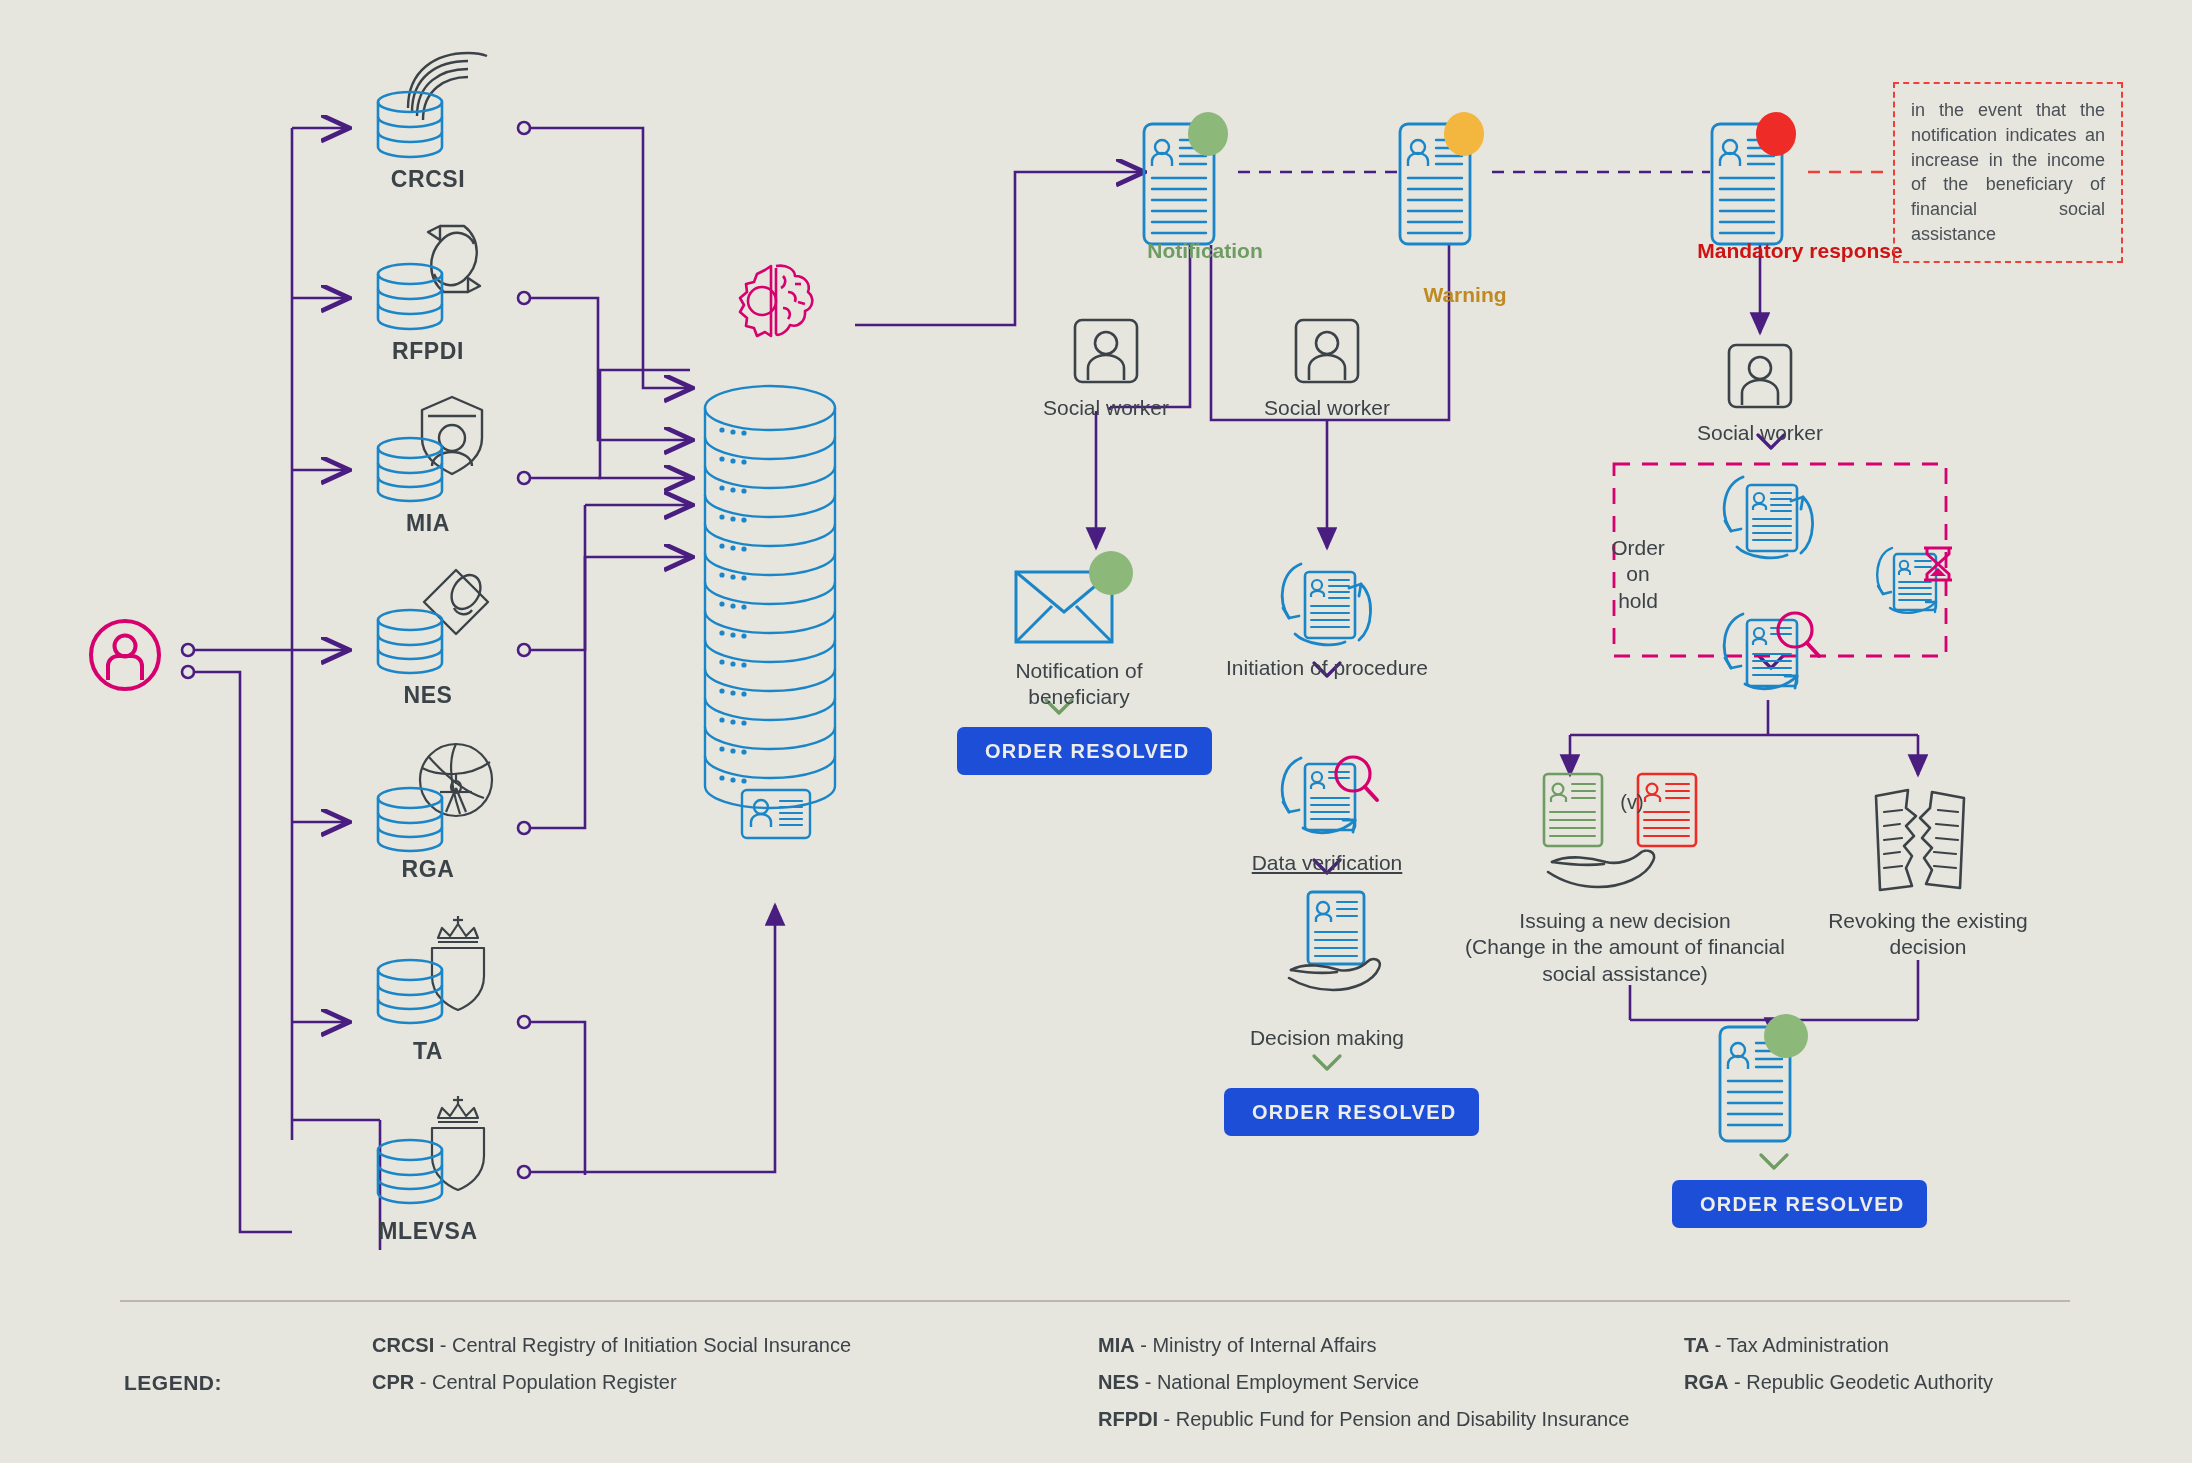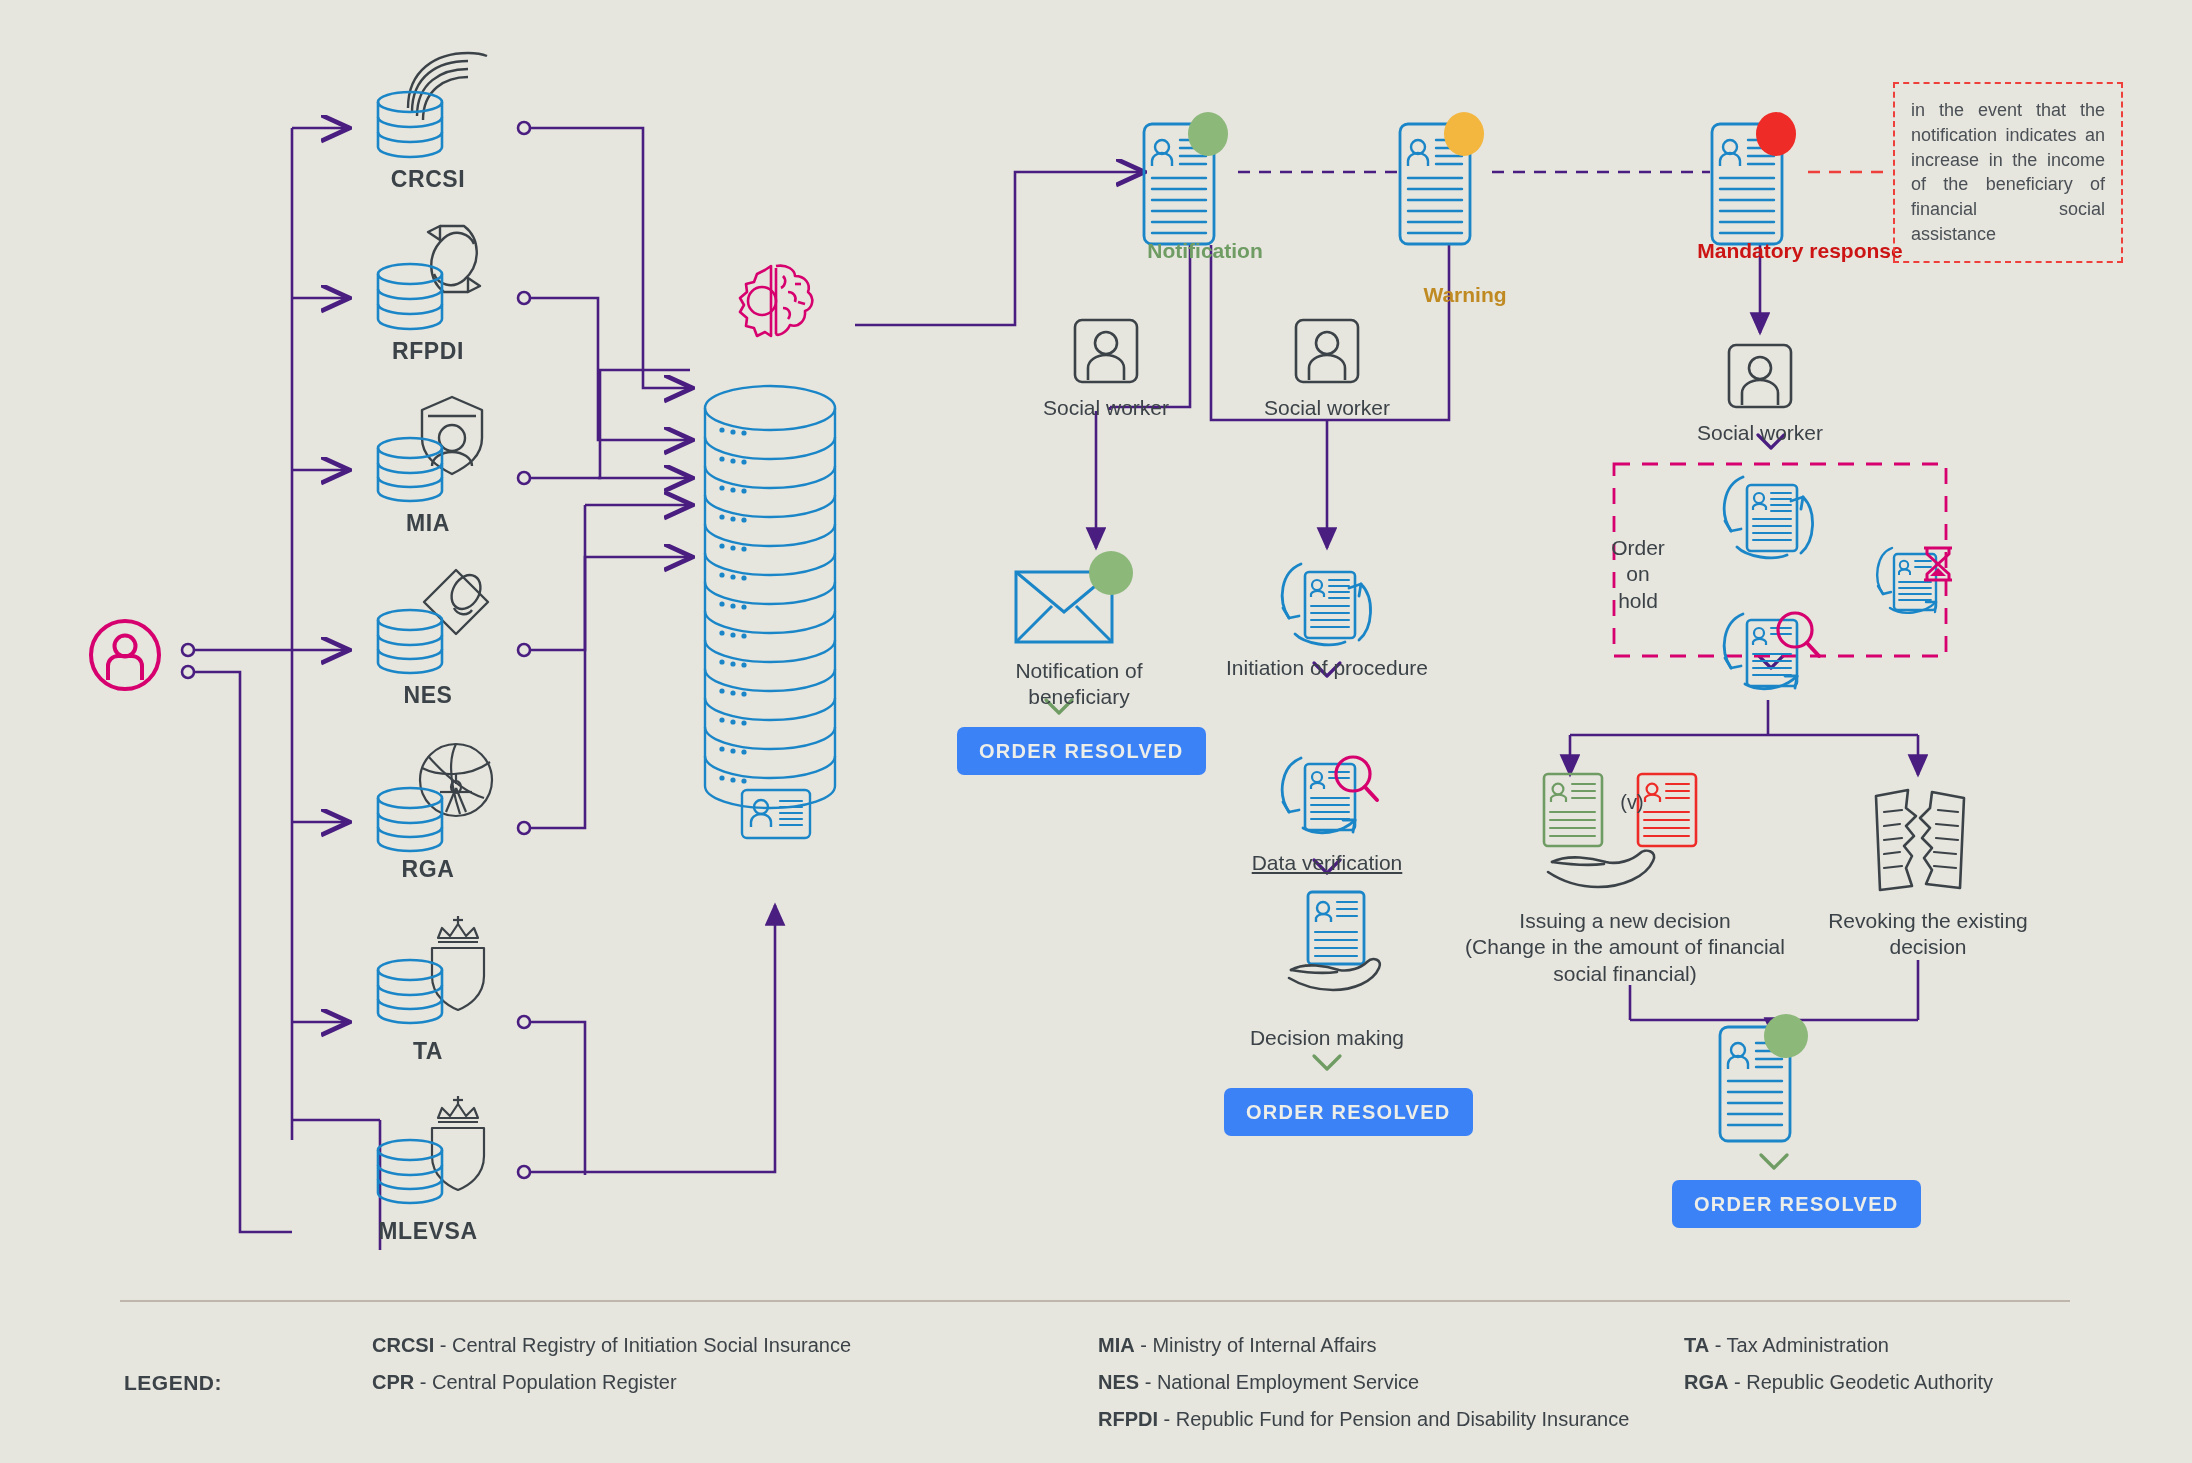--- a/index.html
+++ b/index.html
@@ -21,27 +21,27 @@
     line-height:1.25;
     white-space:nowrap;
   }
   .lbl.wrap{white-space:normal;}
   .dbname{
     font-size:23px;font-weight:700;letter-spacing:.6px;color:#3c4348;
   }
   .statuslabel{font-size:21px;font-weight:700;}
   .badge{
     position:absolute;
-    background:#3b82f6;
+    background:#1d4ed8;
     color:#eeeee8;
     font-size:20px;
     font-weight:700;
     letter-spacing:1.3px;
     border-radius:7px;
-    padding:13px 22px 12px 22px;
+    padding:13px 22px 12px 28px;
     text-align:center;
     white-space:nowrap;
   }
   .noteBox{
     position:absolute;
     border:2px dashed #ef3f3a;
     padding:14px 16px;
     font-size:18px;
     line-height:1.38;
     color:#4a5055;
@@ -723,21 +723,21 @@
     <g fill="none" stroke="#3c4348" stroke-width="2.6" stroke-linecap="round">
       <path d="M12,92 C28,84 52,88 66,92 C78,95 92,90 99,84 C106,77 118,82 113,91 C106,107 82,117 58,117 C38,117 20,110 8,102"></path>
       <path d="M12,92 C26,94 46,96 64,94"></path>
     </g>
   </svg>
 </div>
 <div class="lbl" style="left:1612px;top:790px;width:40px;font-size:20px;">(v)</div>
 <div class="lbl wrap" style="left:1455px;top:908px;width:340px;">
   <span>Issuing a new decision</span><br>
   <span>(Change in the amount of financial</span><br>
-  <span>social financial)</span>
+  <span>social assistance)</span>
 </div>
 
 <div class="abs" style="left:1872px;top:786px;">
   <svg width="96" height="110" viewBox="0 0 96 110">
     <g fill="none" stroke="#3c4348" stroke-width="2.6" stroke-linejoin="round">
       <path d="M4,10 L36,4 L34,22 L44,30 L34,40 L42,50 L32,60 L40,70 L34,82 L40,100 L8,104 Z"></path>
       <path d="M60,6 L92,12 L88,102 L54,98 L60,84 L52,72 L60,62 L50,52 L58,42 L48,32 L58,22 Z"></path>
     </g>
     <g stroke="#3c4348" stroke-width="2.2" stroke-linecap="round">
       <path d="M12,26 L30,24"></path>

